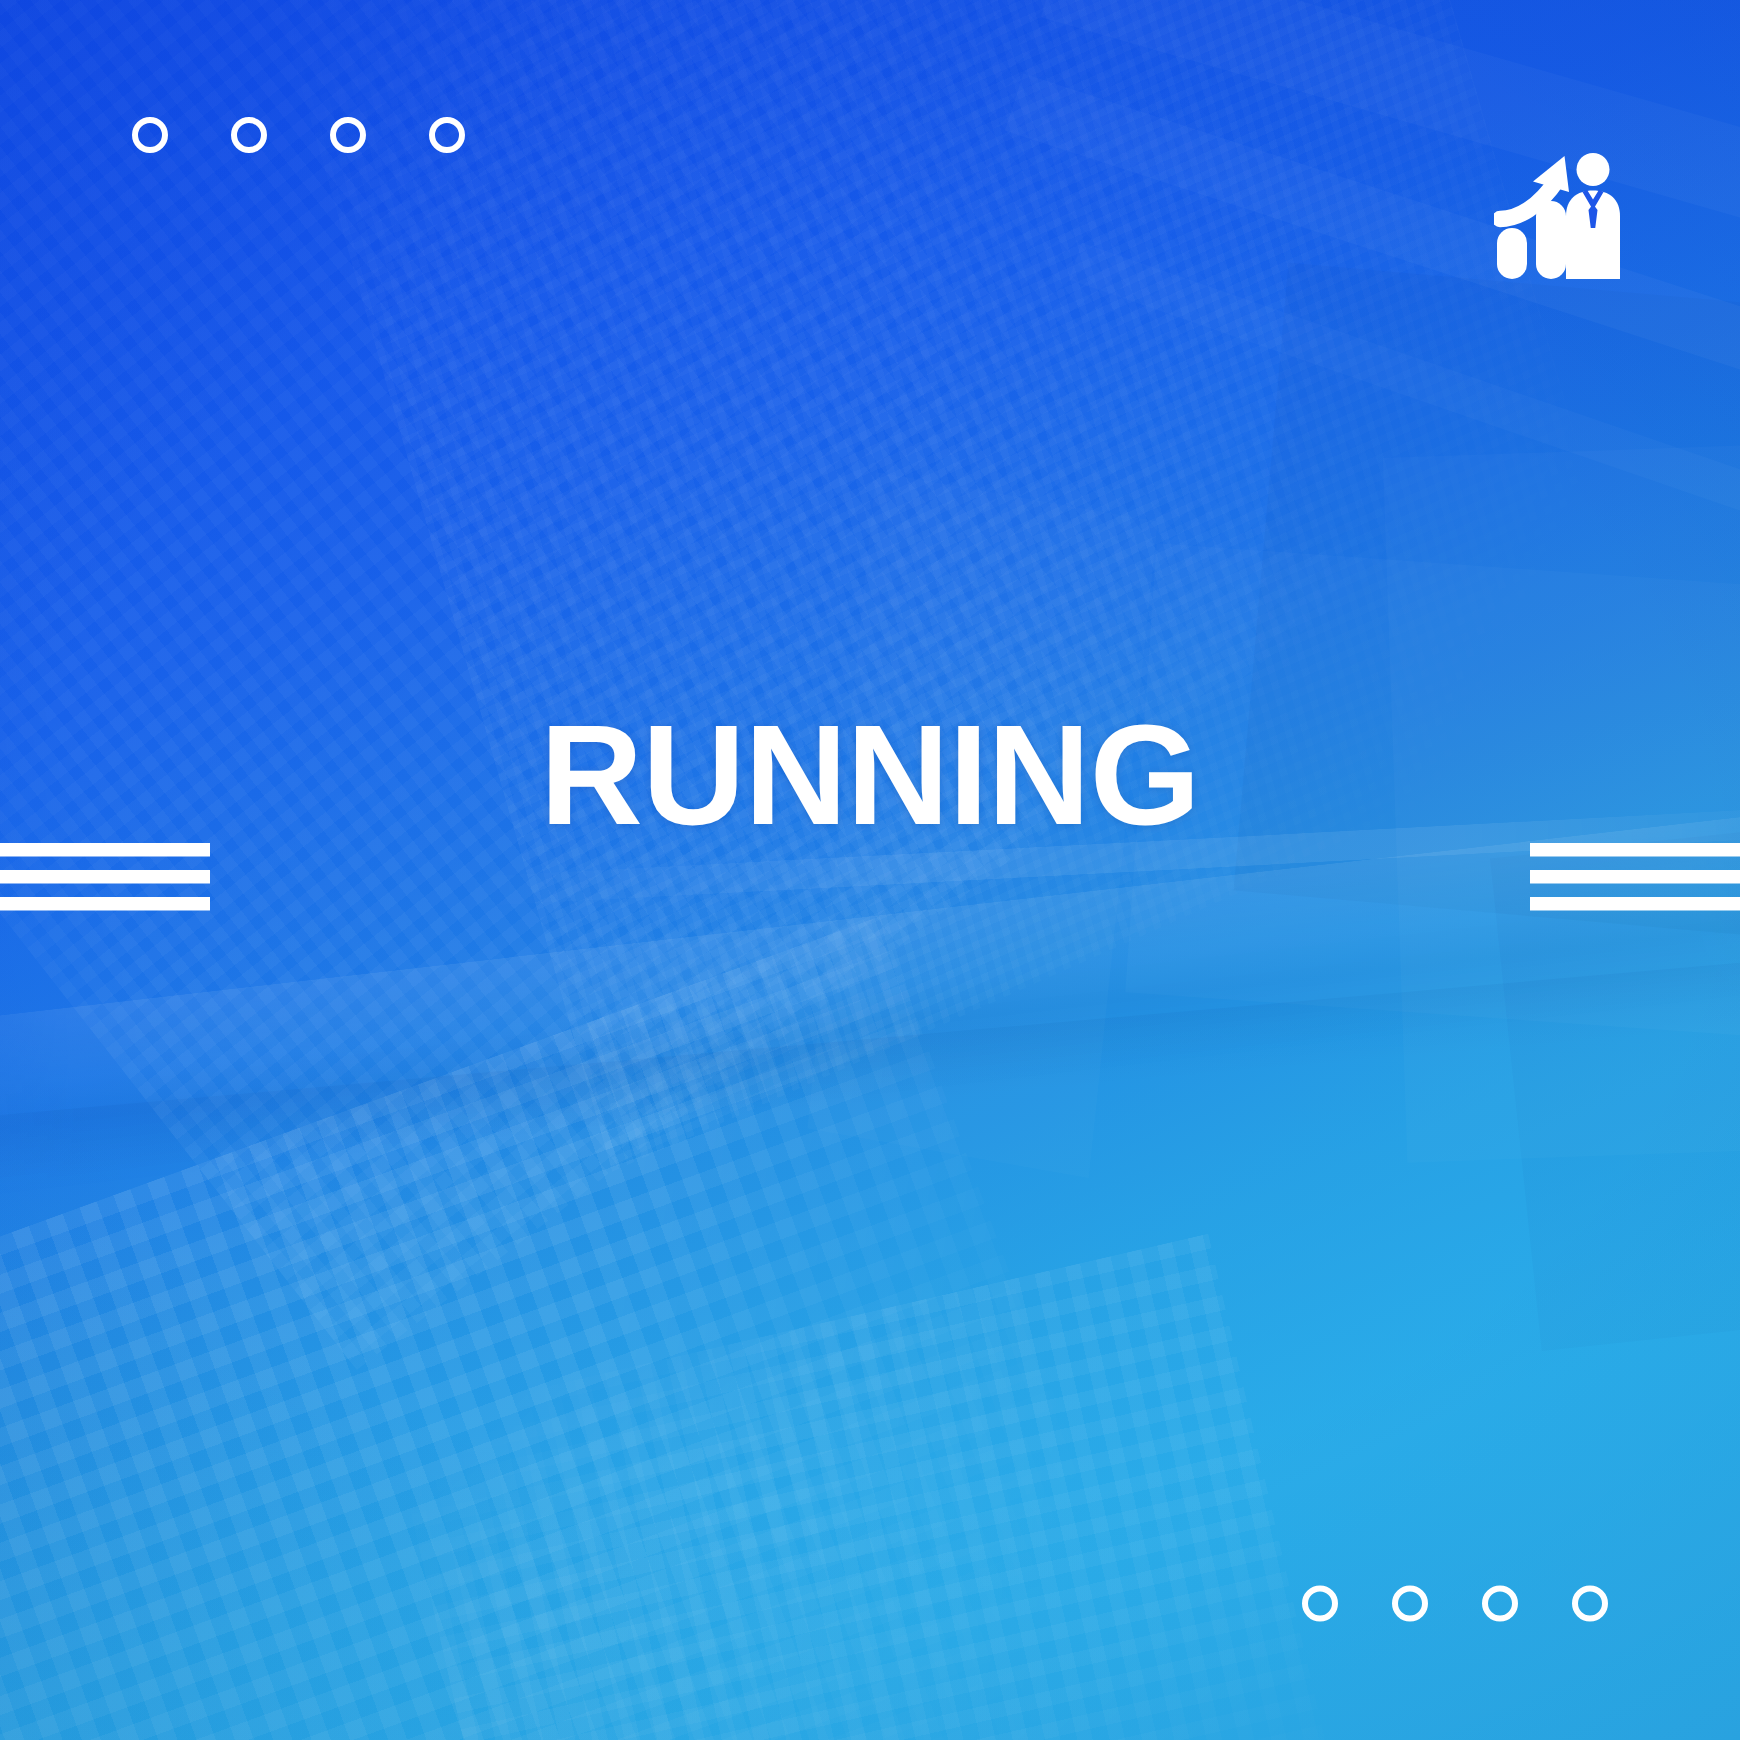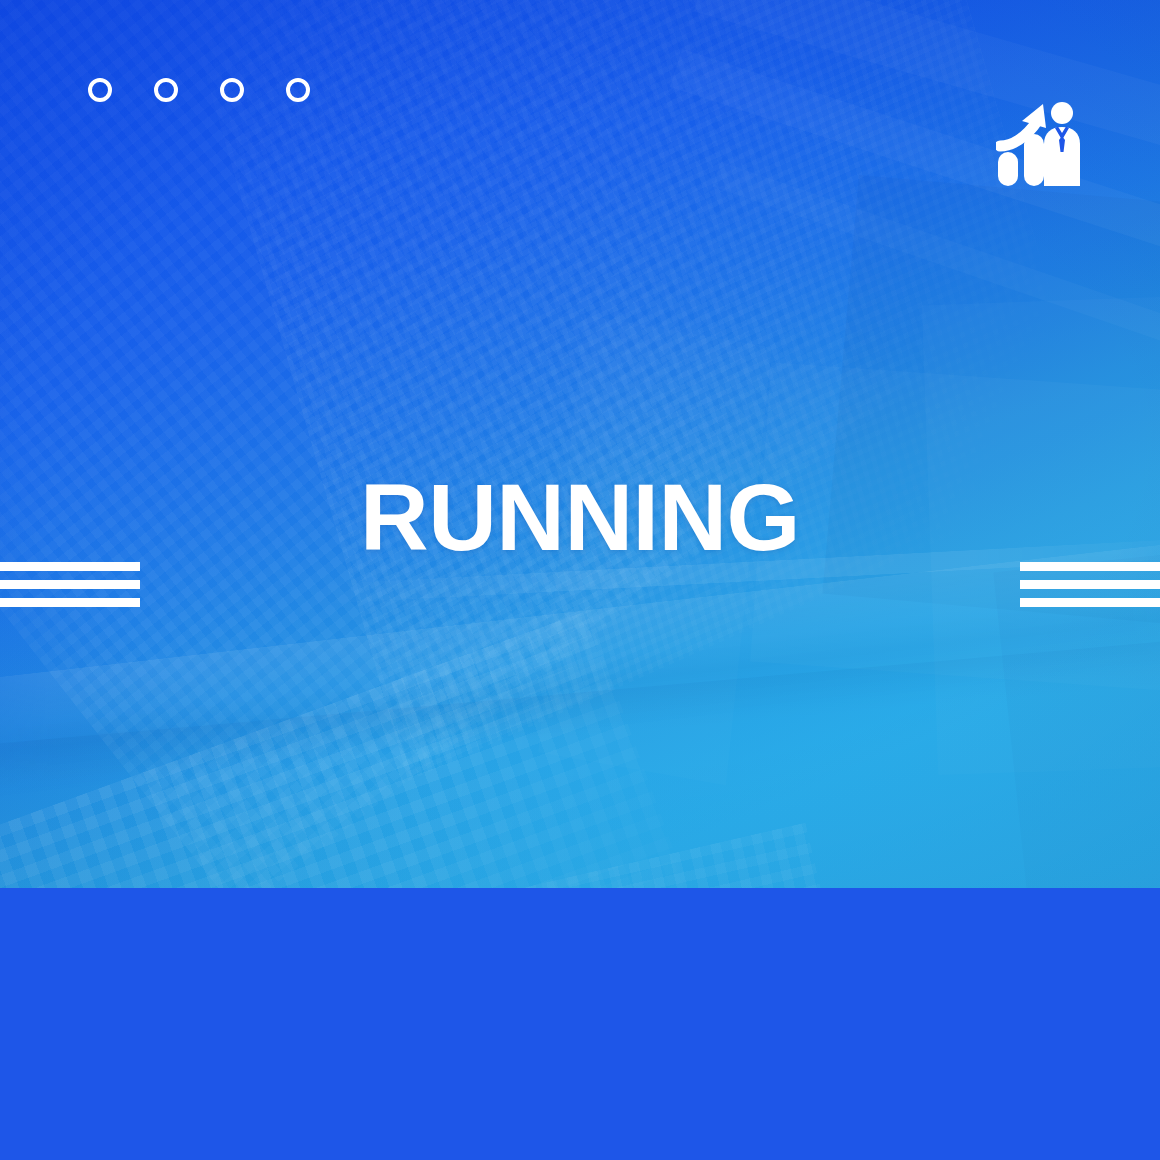--- a/index.html
+++ b/index.html
@@ -3,21 +3,21 @@
 <meta charset="utf-8">
 <style>
   html, body {
     margin: 0;
     padding: 0;
     background: #1e56e8;
   }
   .canvas {
     position: relative;
     width: 1160px;
-    height: 888px;
+    height: 1160px;
     overflow: hidden;
     font-family: "Liberation Sans", sans-serif;
     background: linear-gradient(157deg,
         #1350ea 0%,
         #1656e9 14%,
         #1a62ea 30%,
         #1f76e6 44%,
         #2389e2 56%,
         #27a0e4 70%,
         #2aace9 82%,

